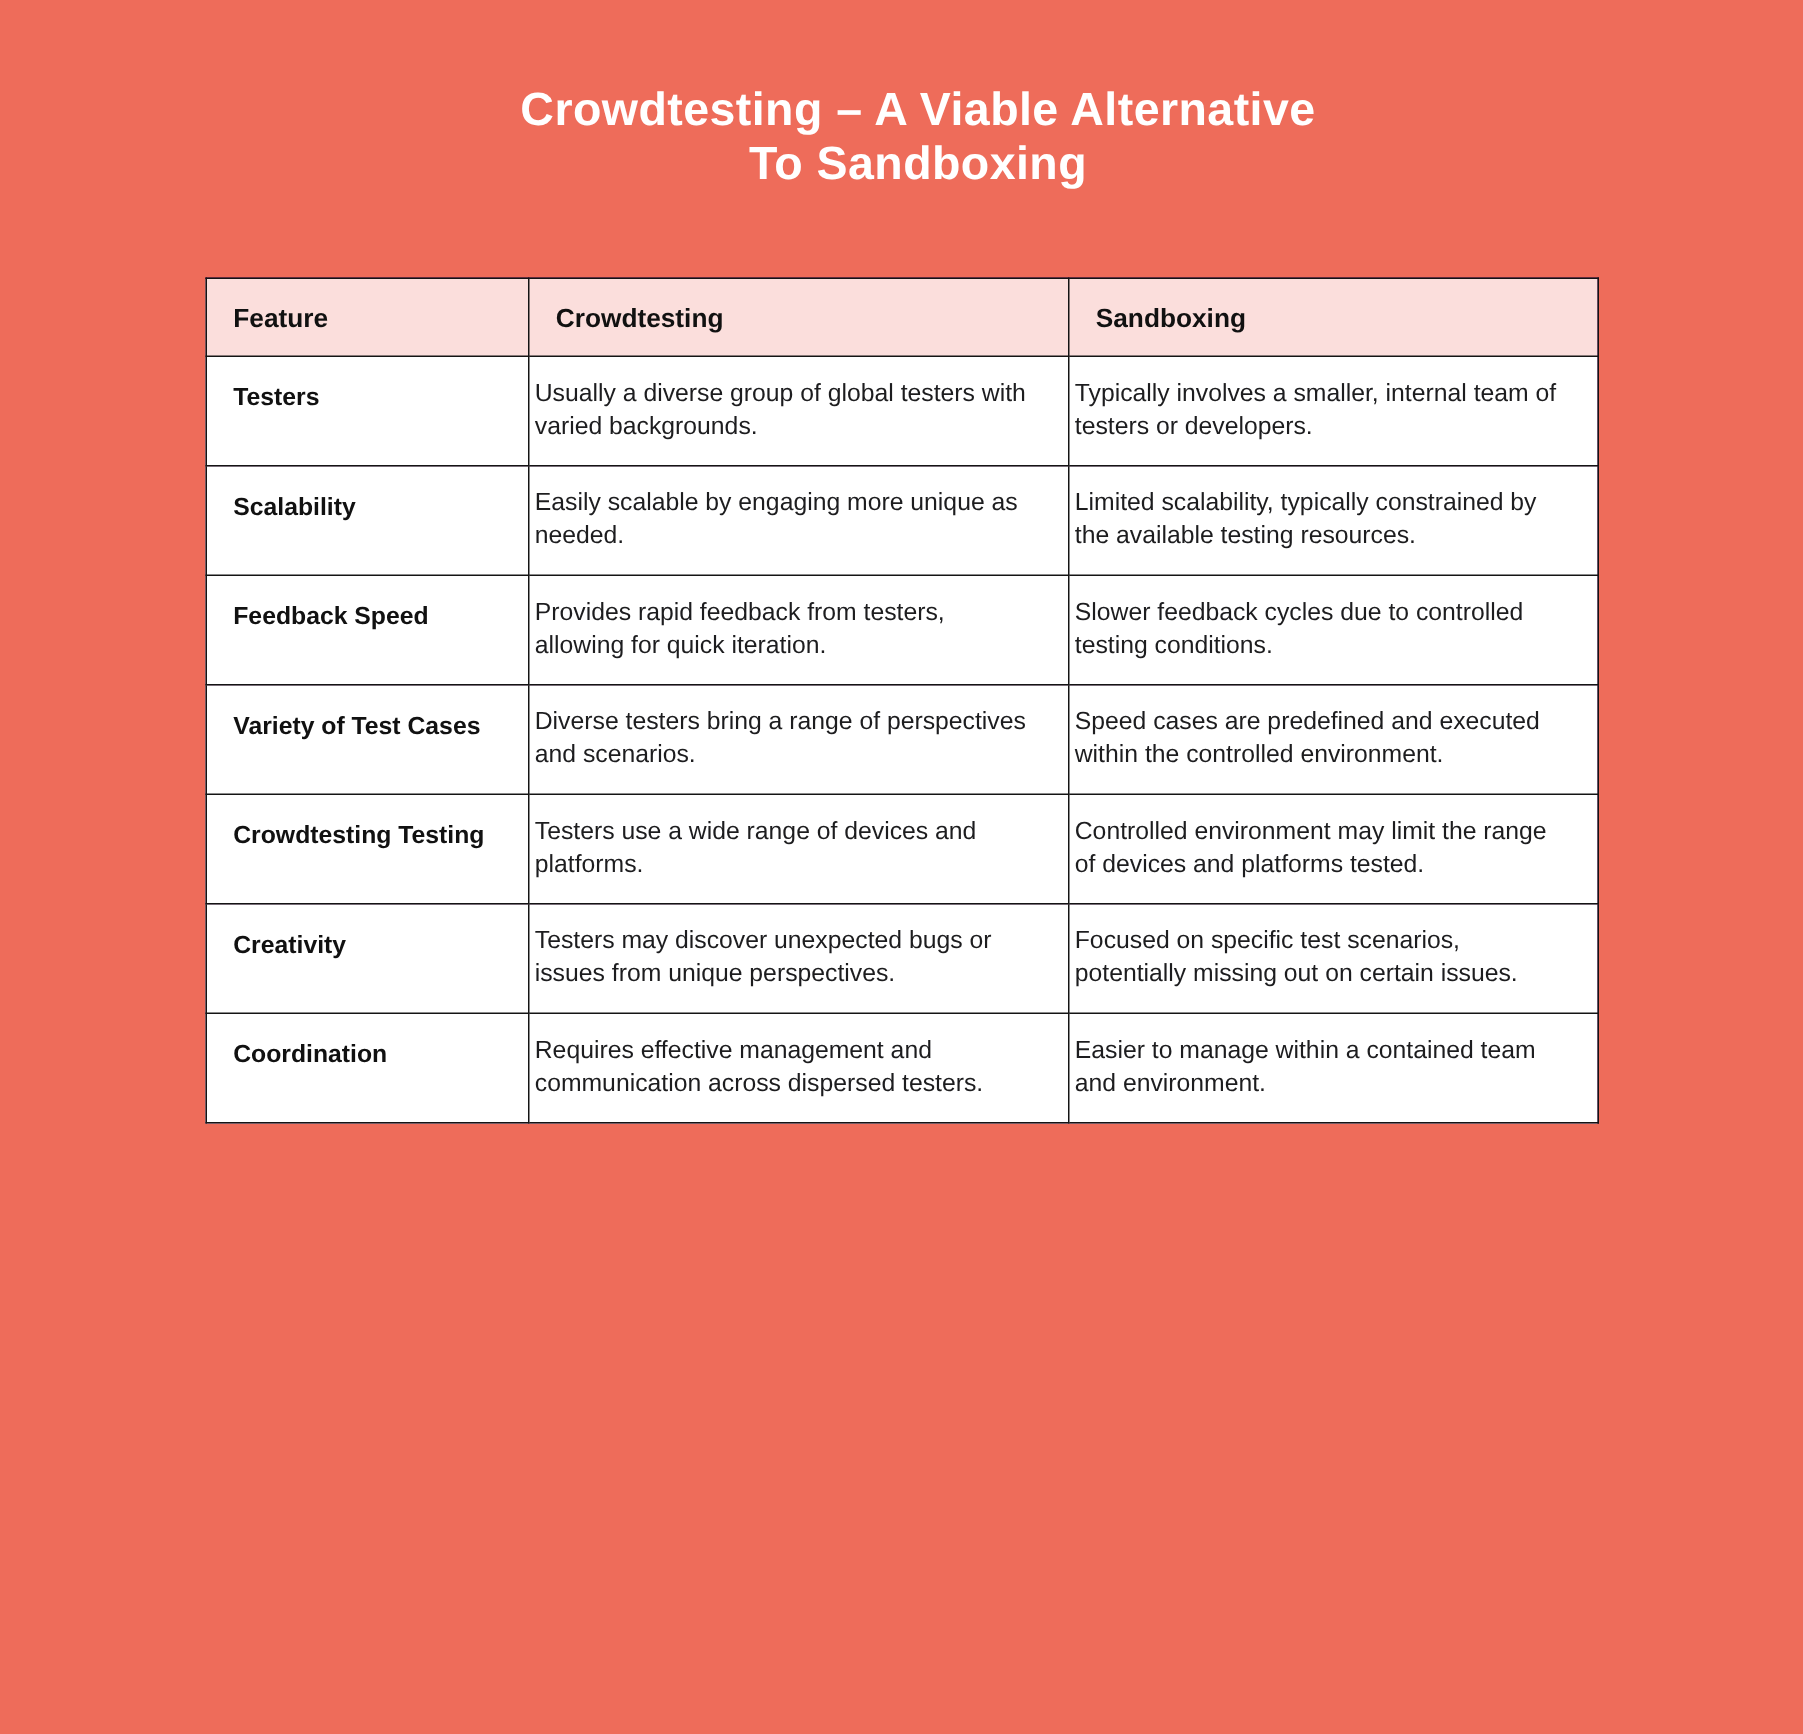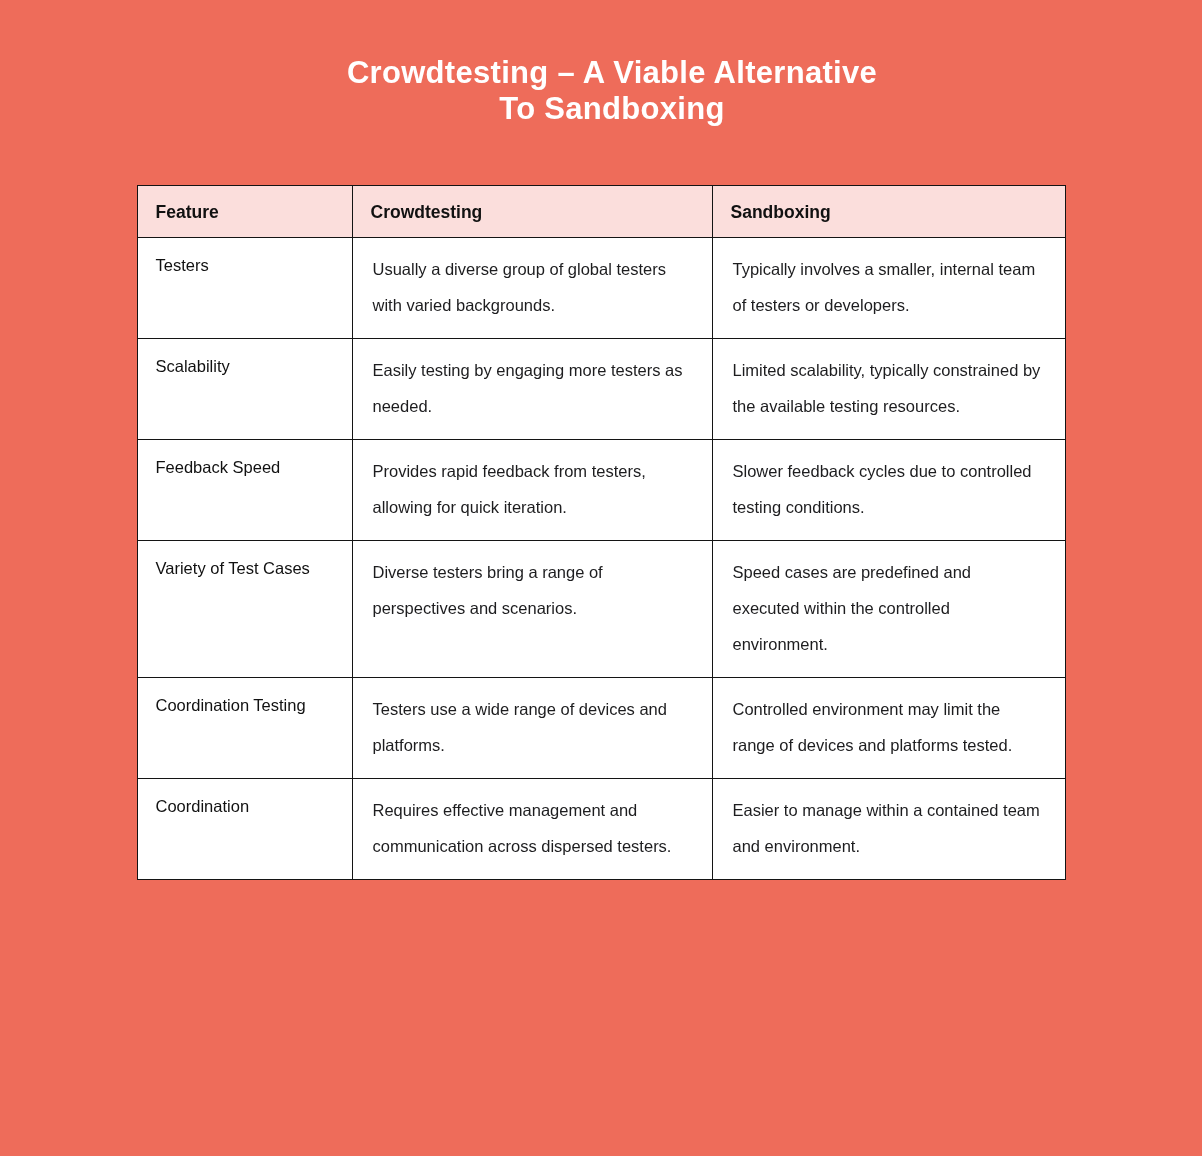--- a/index.html
+++ b/index.html
@@ -40,25 +40,25 @@
     background: #FBDEDC;
     color: #111111;
     font-size: 17.5px;
     font-weight: 700;
     padding: 16px 16px 14px 18px;
   }
   td {
     background: #FFFFFF;
     color: #1D1D1F;
     font-size: 16.5px;
-    line-height: 36px;
-    padding: 13px 24px 15px 20px;
+    line-height: 22px;
+    padding: 13px 24px 15px 4px;
   }
   td.feature {
-    font-weight: 400;
+    font-weight: 700;
     color: #111111;
     line-height: 30px;
     padding: 12px 14px 15px 18px;
   }
 </style>
 </head>
 <body>
 
 <div class="page">
 
@@ -81,37 +81,42 @@
       </tr>
     </thead>
     <tbody>
       <tr>
         <td class="feature">Testers</td>
         <td>Usually a diverse group of global testers with varied backgrounds.</td>
         <td>Typically involves a smaller, internal team of testers or developers.</td>
       </tr>
       <tr>
         <td class="feature">Scalability</td>
-        <td>Easily testing by engaging more testers as needed.</td>
+        <td>Easily scalable by engaging more unique as needed.</td>
         <td>Limited scalability, typically constrained by the available testing resources.</td>
       </tr>
       <tr>
         <td class="feature">Feedback Speed</td>
         <td>Provides rapid feedback from testers, allowing for quick iteration.</td>
         <td>Slower feedback cycles due to controlled testing conditions.</td>
       </tr>
       <tr>
         <td class="feature">Variety of Test Cases</td>
         <td>Diverse testers bring a range of perspectives and scenarios.</td>
         <td>Speed cases are predefined and executed within the controlled environment.</td>
       </tr>
       <tr>
-        <td class="feature">Coordination Testing</td>
+        <td class="feature">Crowdtesting Testing</td>
         <td>Testers use a wide range of devices and platforms.</td>
         <td>Controlled environment may limit the range of devices and platforms tested.</td>
+      </tr>
+      <tr>
+        <td class="feature">Creativity</td>
+        <td>Testers may discover unexpected bugs or issues from unique perspectives.</td>
+        <td>Focused on specific test scenarios, potentially missing out on certain issues.</td>
       </tr>
       <tr>
         <td class="feature">Coordination</td>
         <td>Requires effective management and communication across dispersed testers.</td>
         <td>Easier to manage within a contained team and environment.</td>
       </tr>
     </tbody>
   </table>
 
 </div>

